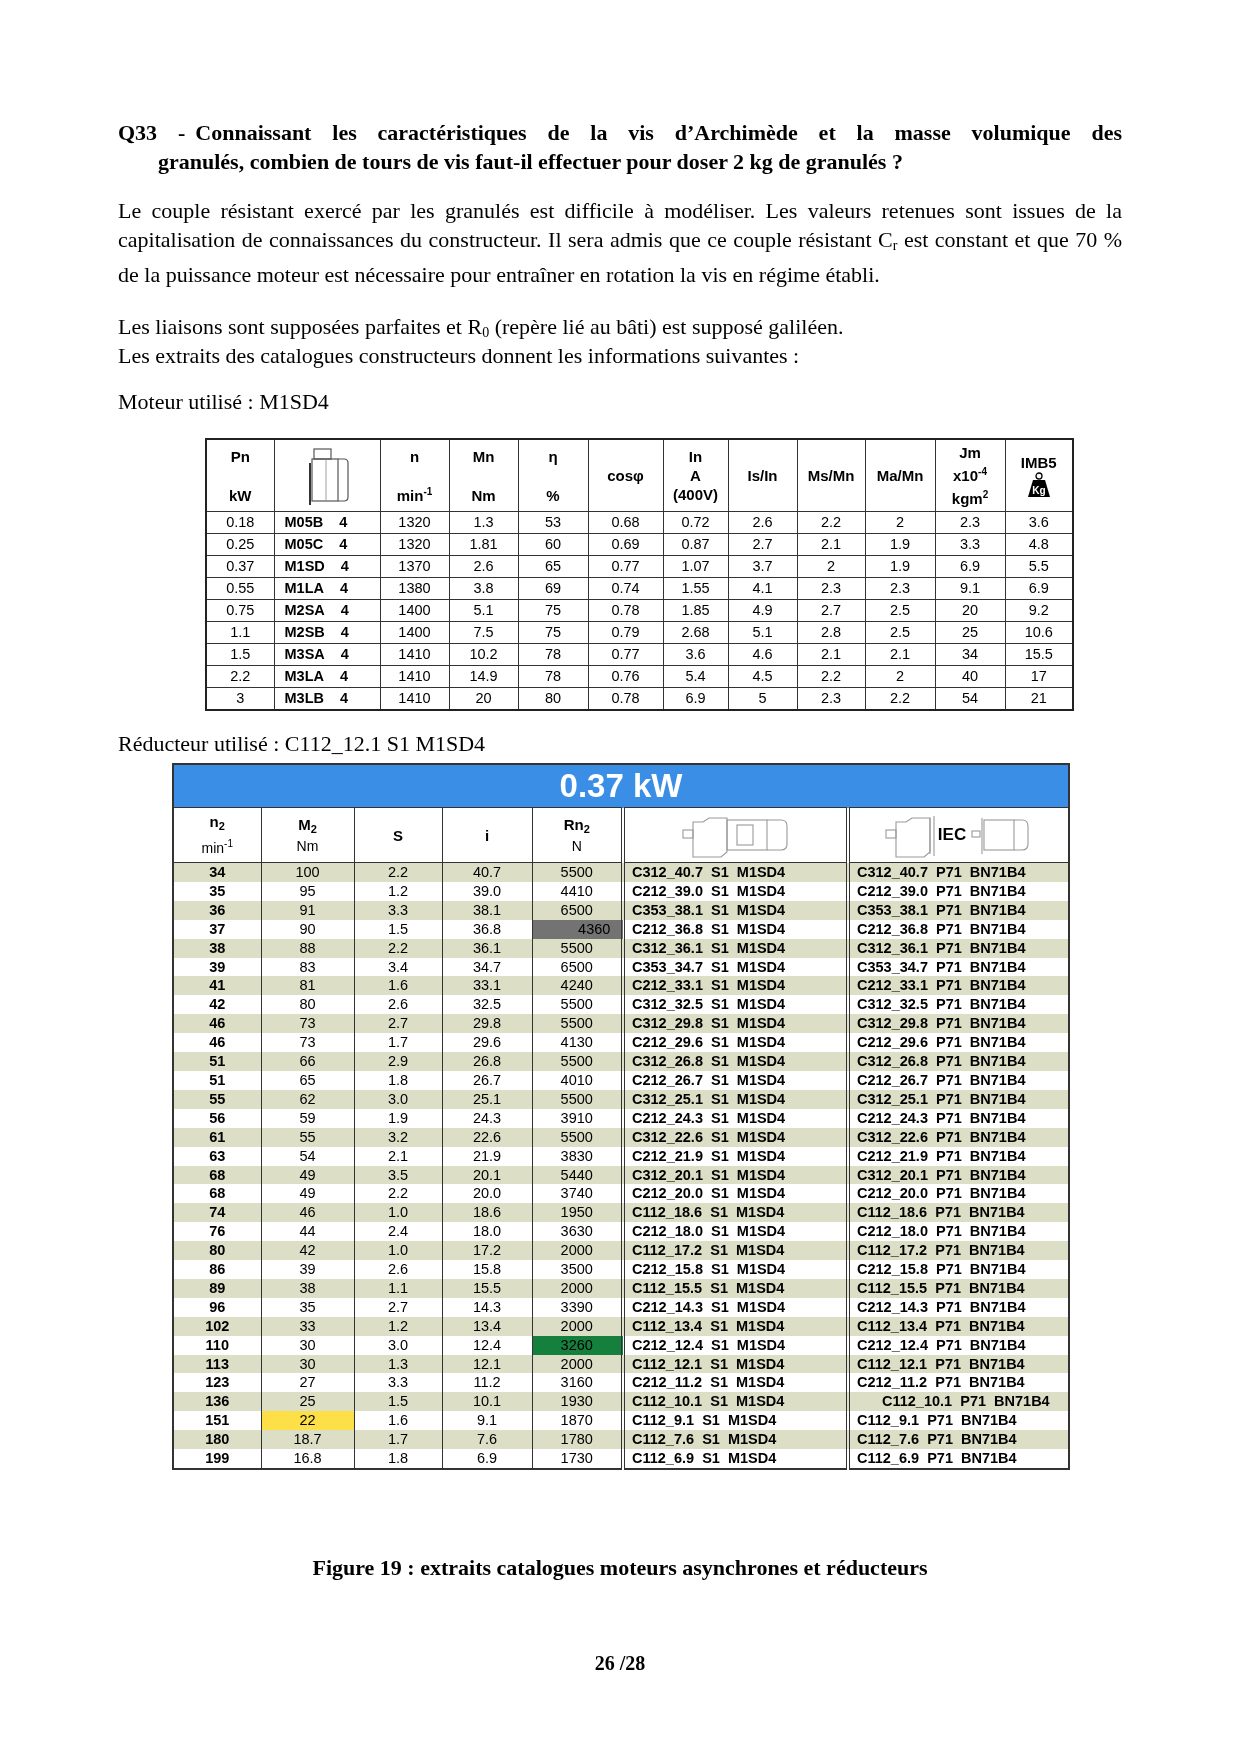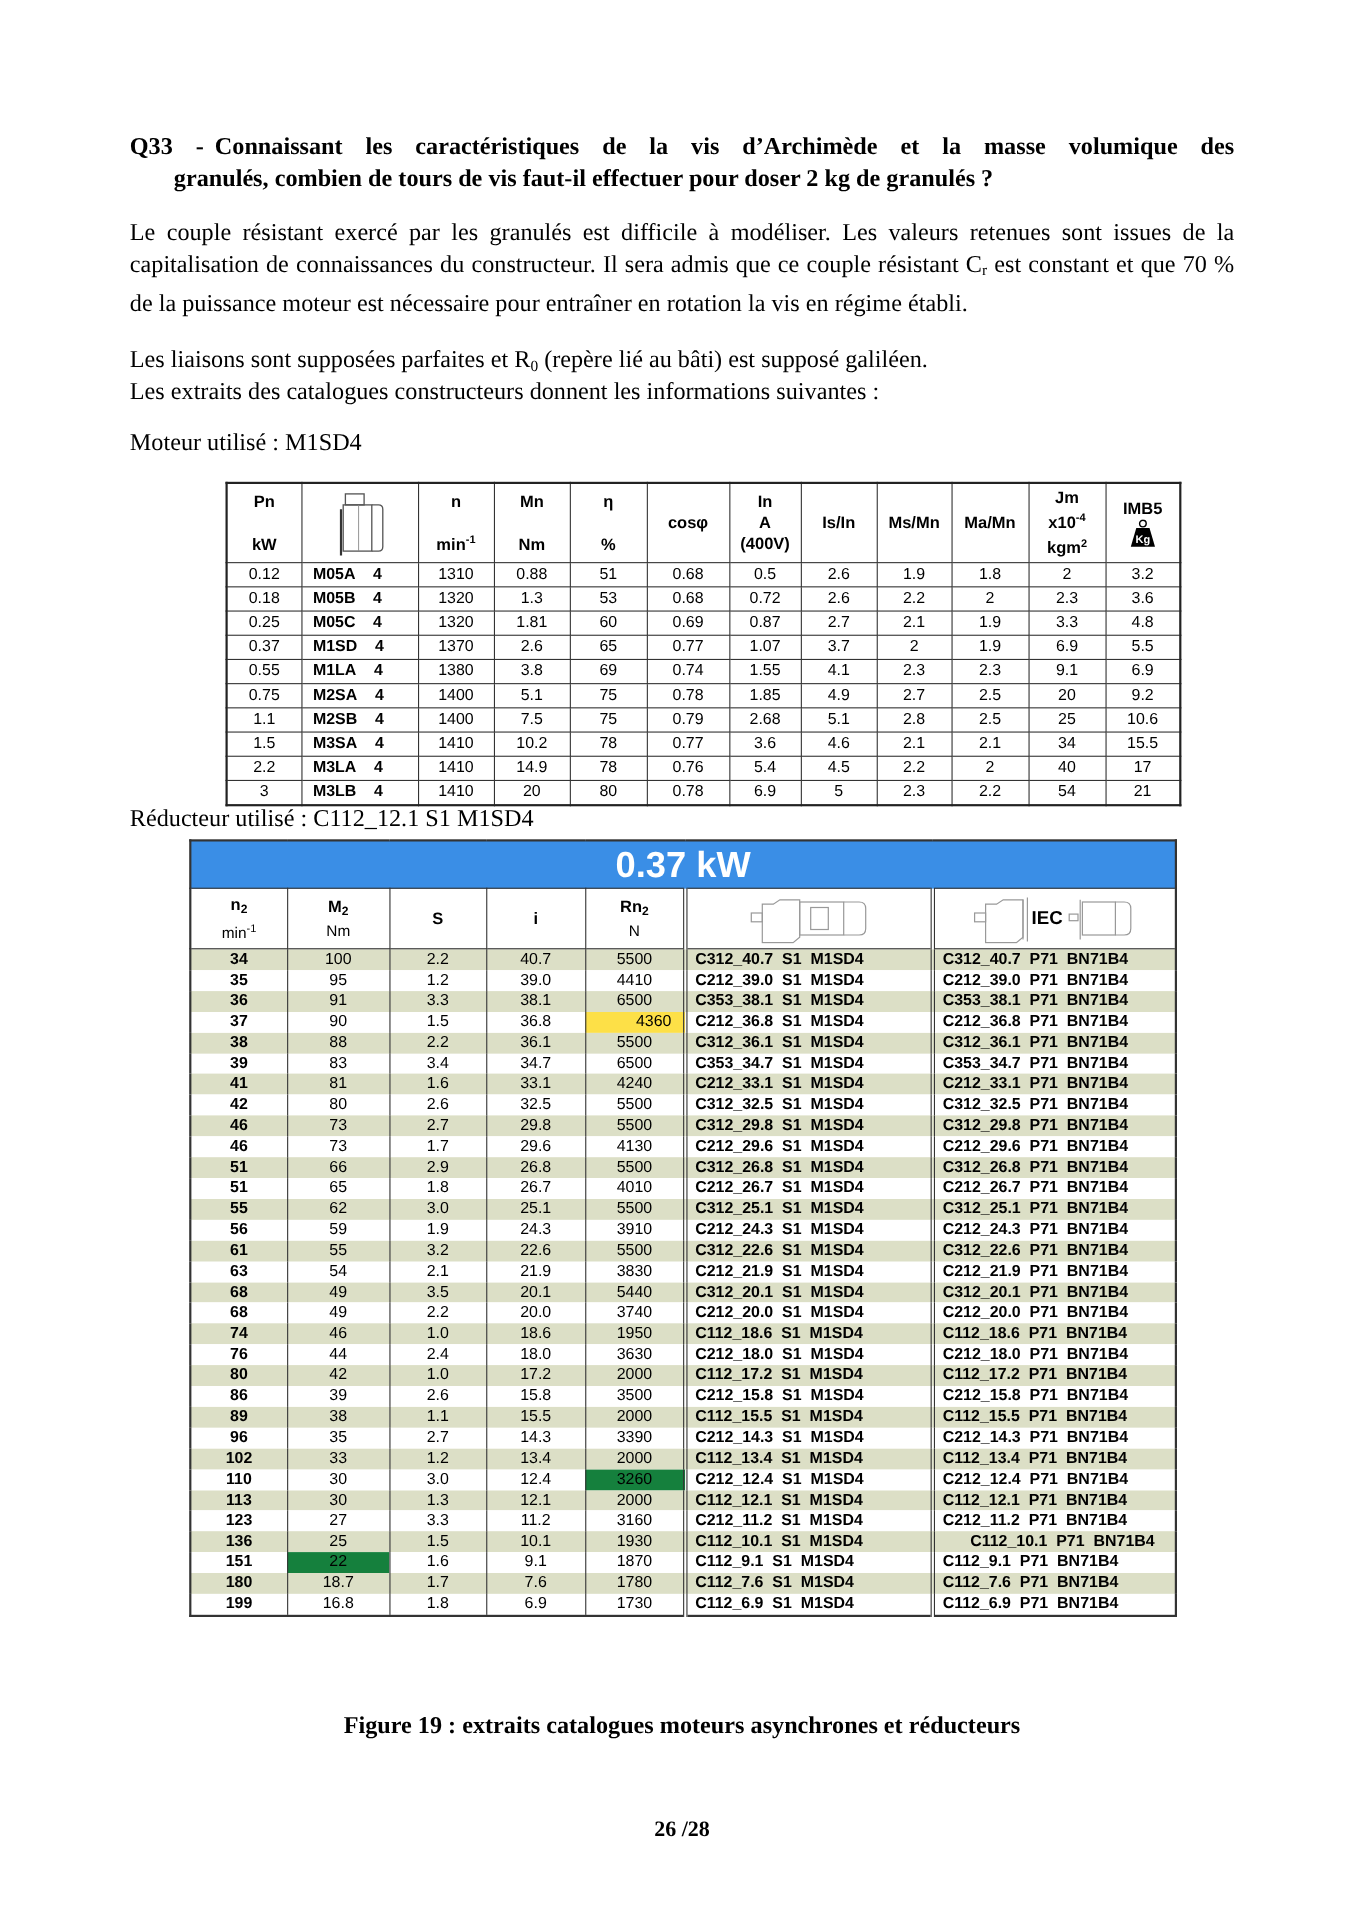--- a/index.html
+++ b/index.html
@@ -120,34 +120,20 @@
         <svg class="icon-svg" width="24" height="26" viewBox="0 0 24 26">
           <circle cx="12" cy="4" r="3" fill="none" stroke="#000" stroke-width="1.3"></circle>
           <path d="M6 8 h12 l5 17 h-22 z" fill="#000"></path>
           <text x="12" y="22" text-anchor="middle" font-size="10" fill="#fff" font-family="Liberation Sans, sans-serif">Kg</text>
         </svg>
       </th>
     </tr>
   </thead>
   <tbody id="motor-body">
       <tr>
-        <td>0.12</td>
-        <td class="code"><span>M05A</span><span class="pole">4</span></td>
-        <td>1310</td>
-        <td>0.88</td>
-        <td>51</td>
-        <td>0.68</td>
-        <td>0.5</td>
-        <td>2.6</td>
-        <td>1.9</td>
-        <td>1.8</td>
-        <td>2</td>
-        <td>3.2</td>
-      </tr>
-      <tr>
         <td>0.18</td>
         <td class="code"><span>M05B</span><span class="pole">4</span></td>
         <td>1320</td>
         <td>1.3</td>
         <td>53</td>
         <td>0.68</td>
         <td>0.72</td>
         <td>2.6</td>
         <td>2.2</td>
         <td>2</td>
@@ -343,21 +329,21 @@
         <td style="background: rgb(220, 223, 198);">38.1</td>
         <td style="background: rgb(220, 223, 198);">6500</td>
         <td class="ref dbl-left" style="background: rgb(220, 223, 198);">C353_38.1  S1  M1SD4</td>
         <td class="ref dbl-left" style="background: rgb(220, 223, 198);">C353_38.1  P71  BN71B4</td>
       </tr>
       <tr class="row">
         <td class="n2" style="background: rgb(255, 255, 255);">37</td>
         <td style="background: rgb(255, 255, 255);">90</td>
         <td style="background: rgb(255, 255, 255);">1.5</td>
         <td style="background: rgb(255, 255, 255);">36.8</td>
-        <td style="background: #fde047; padding-left: 35px;">4360</td>
+        <td style="background: #737373; padding-left: 35px;">4360</td>
         <td class="ref dbl-left" style="background: rgb(255, 255, 255);">C212_36.8  S1  M1SD4</td>
         <td class="ref dbl-left" style="background: rgb(255, 255, 255);">C212_36.8  P71  BN71B4</td>
       </tr>
       <tr class="row">
         <td class="n2" style="background: rgb(220, 223, 198);">38</td>
         <td style="background: rgb(220, 223, 198);">88</td>
         <td style="background: rgb(220, 223, 198);">2.2</td>
         <td style="background: rgb(220, 223, 198);">36.1</td>
         <td style="background: rgb(220, 223, 198);">5500</td>
         <td class="ref dbl-left" style="background: rgb(220, 223, 198);">C312_36.1  S1  M1SD4</td>
@@ -574,21 +560,21 @@
         <td class="n2" style="background: rgb(220, 223, 198);">136</td>
         <td style="background: rgb(220, 223, 198);">25</td>
         <td style="background: rgb(220, 223, 198);">1.5</td>
         <td style="background: rgb(220, 223, 198);">10.1</td>
         <td style="background: rgb(220, 223, 198);">1930</td>
         <td class="ref dbl-left" style="background: rgb(220, 223, 198);">C112_10.1  S1  M1SD4</td>
         <td class="ref dbl-left" style="background: rgb(220, 223, 198); padding-left: 32px;">C112_10.1  P71  BN71B4</td>
       </tr>
       <tr class="row">
         <td class="n2" style="background: rgb(255, 255, 255);">151</td>
-        <td style="background: #15803d;">22</td>
+        <td style="background: #fde047;">22</td>
         <td style="background: rgb(255, 255, 255);">1.6</td>
         <td style="background: rgb(255, 255, 255);">9.1</td>
         <td style="background: rgb(255, 255, 255);">1870</td>
         <td class="ref dbl-left" style="background: rgb(255, 255, 255);">C112_9.1  S1  M1SD4</td>
         <td class="ref dbl-left" style="background: rgb(255, 255, 255);">C112_9.1  P71  BN71B4</td>
       </tr>
       <tr class="row">
         <td class="n2" style="background: rgb(220, 223, 198);">180</td>
         <td style="background: rgb(220, 223, 198);">18.7</td>
         <td style="background: rgb(220, 223, 198);">1.7</td>

